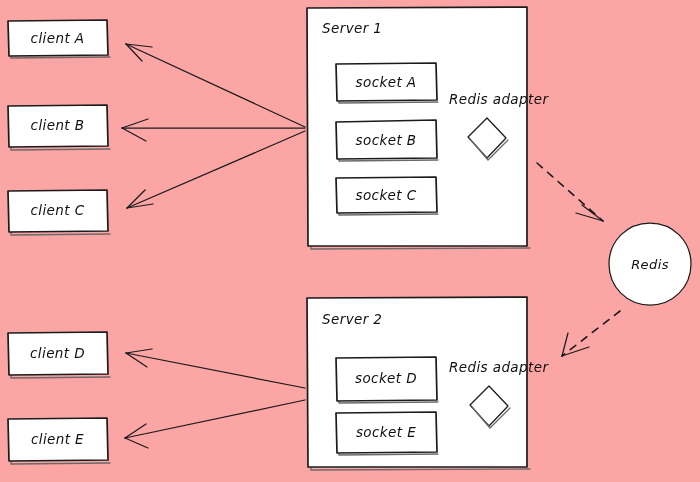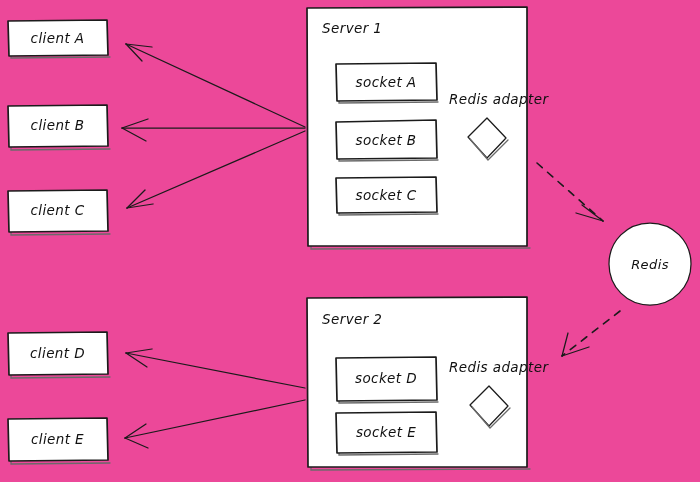--- a/index.html
+++ b/index.html
@@ -8,21 +8,21 @@
     padding: 0;
     background: #ffffff;
   }
   body {
     font-family: "DejaVu Sans", sans-serif;
   }
   #diagram-root {
     position: relative;
     width: 700px;
     height: 482px;
-    background: #ec4899;
+    background: #fca5a5;
     overflow: hidden;
   }
   #diagram-svg {
     display: block;
     width: 700px;
     height: 482px;
   }
   .sketch-stroke {
     fill: none;
     stroke: #1b1b1b;

